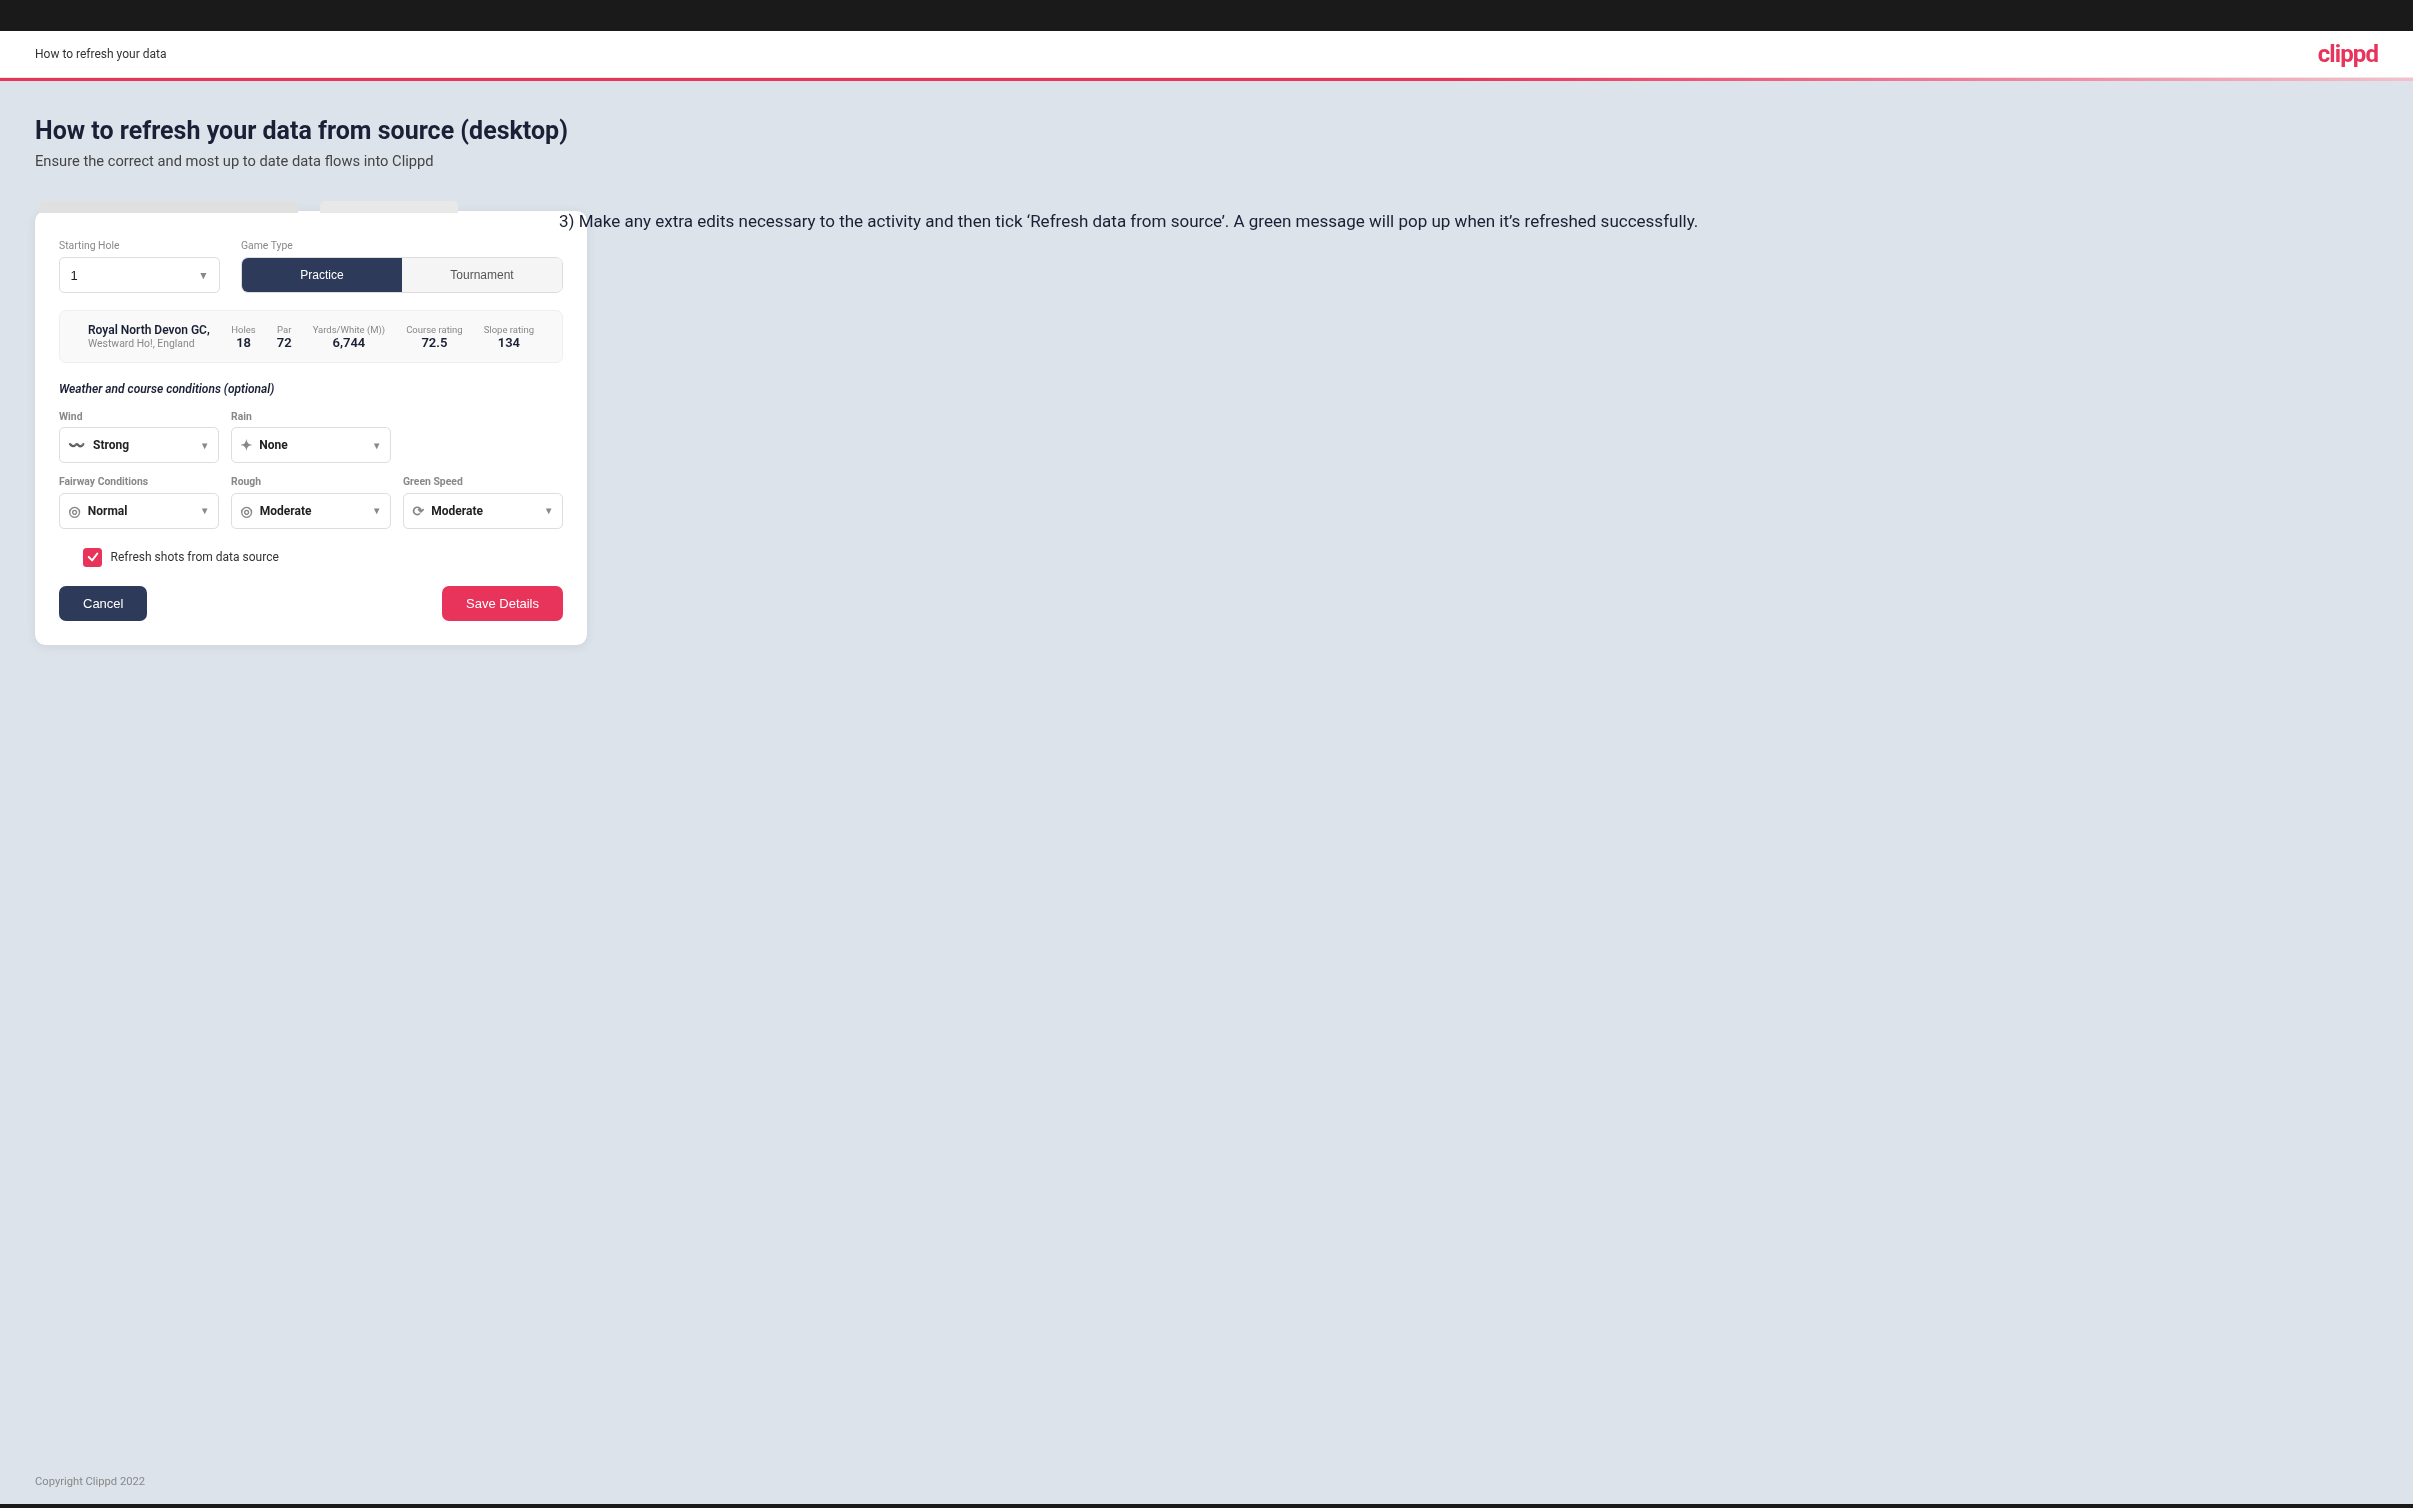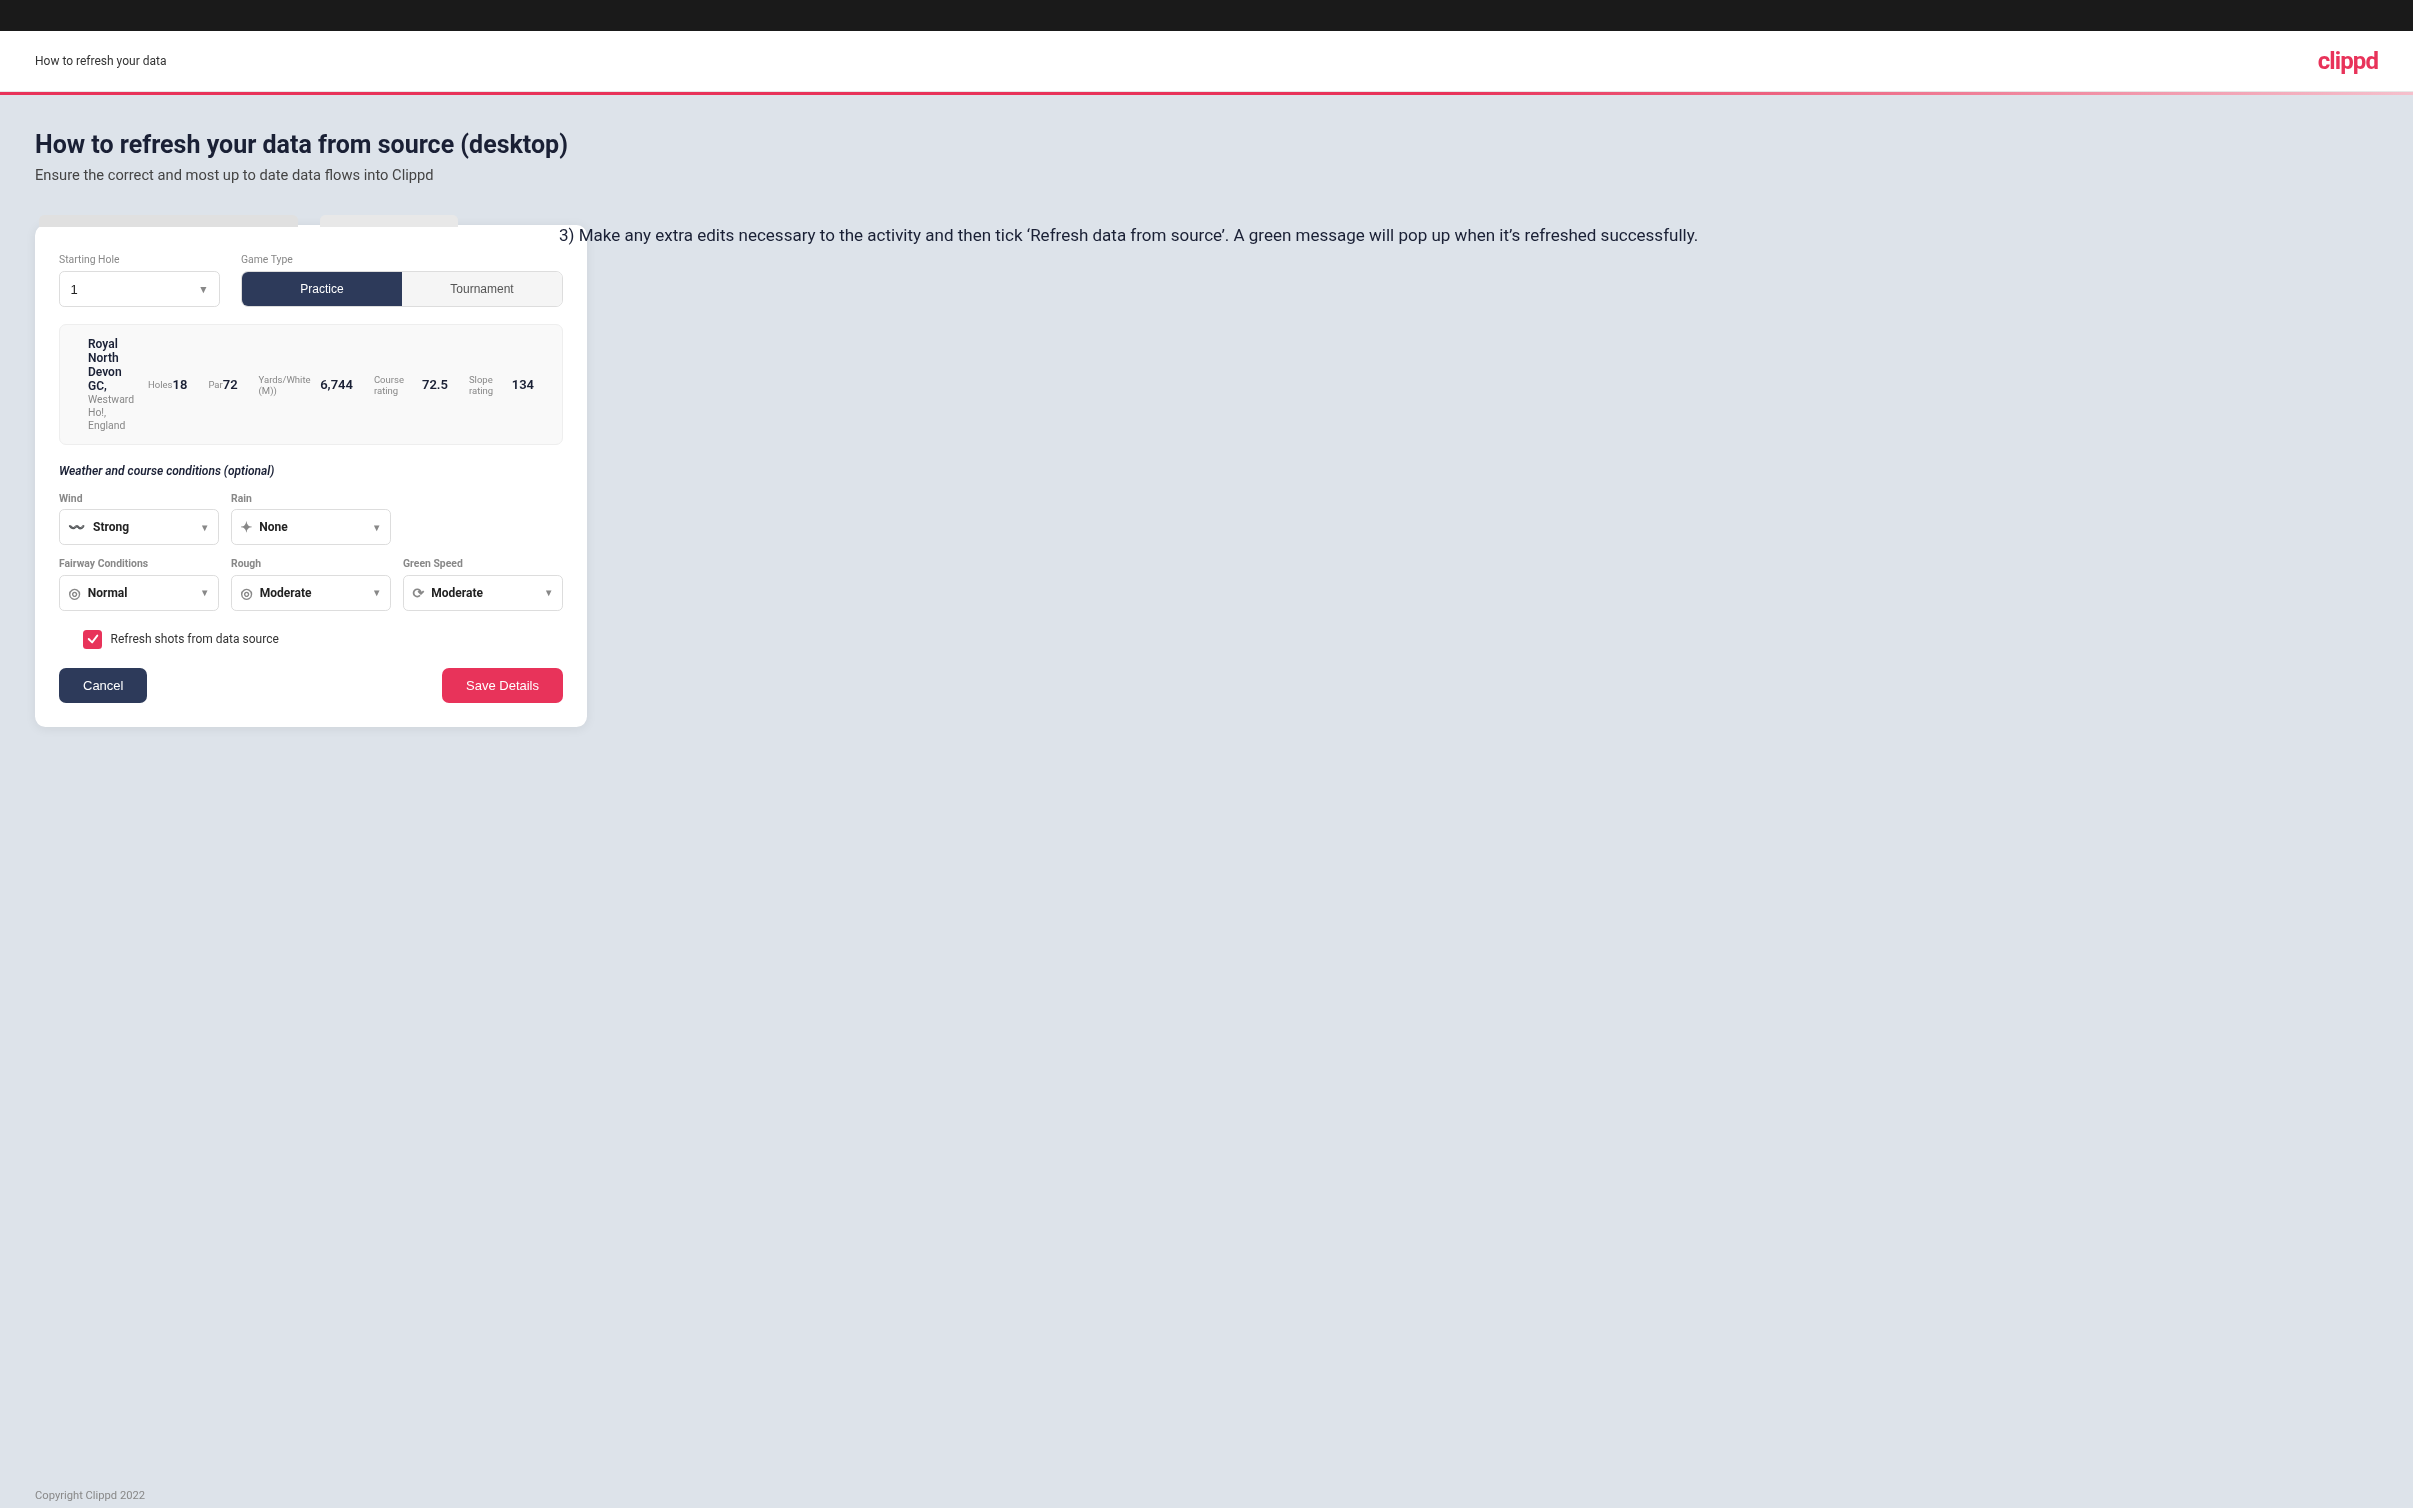--- a/index.html
+++ b/index.html
@@ -10,21 +10,21 @@
     }
     .top-bar {
       background: #1a1a1a;
       height: 31px;
     }
     .header {
       background: #fff;
       display: flex;
       align-items: center;
       justify-content: space-between;
-      padding: 16px 35px;
+      padding: 9px 35px;
       border-bottom: 1.7px solid #e8e8e8;
     }
     .header-title {
       font-size: 12px;
       color: #333;
     }
     .logo {
       font-size: 24px;
       font-weight: 700;
       color: #e8335a;
@@ -147,21 +147,21 @@
     .course-location {
       font-size: 10.4px;
       color: #888;
     }
     .course-stats {
       display: flex;
       gap: 21px;
     }
     .stat-item {
       display: flex;
-      flex-direction: row;
+      flex-direction: column;
       align-items: center;
     }
     .stat-label {
       font-size: 9.5px;
       color: #888;
     }
     .stat-value {
       font-size: 13px;
       font-weight: 600;
       color: #1a2035;

